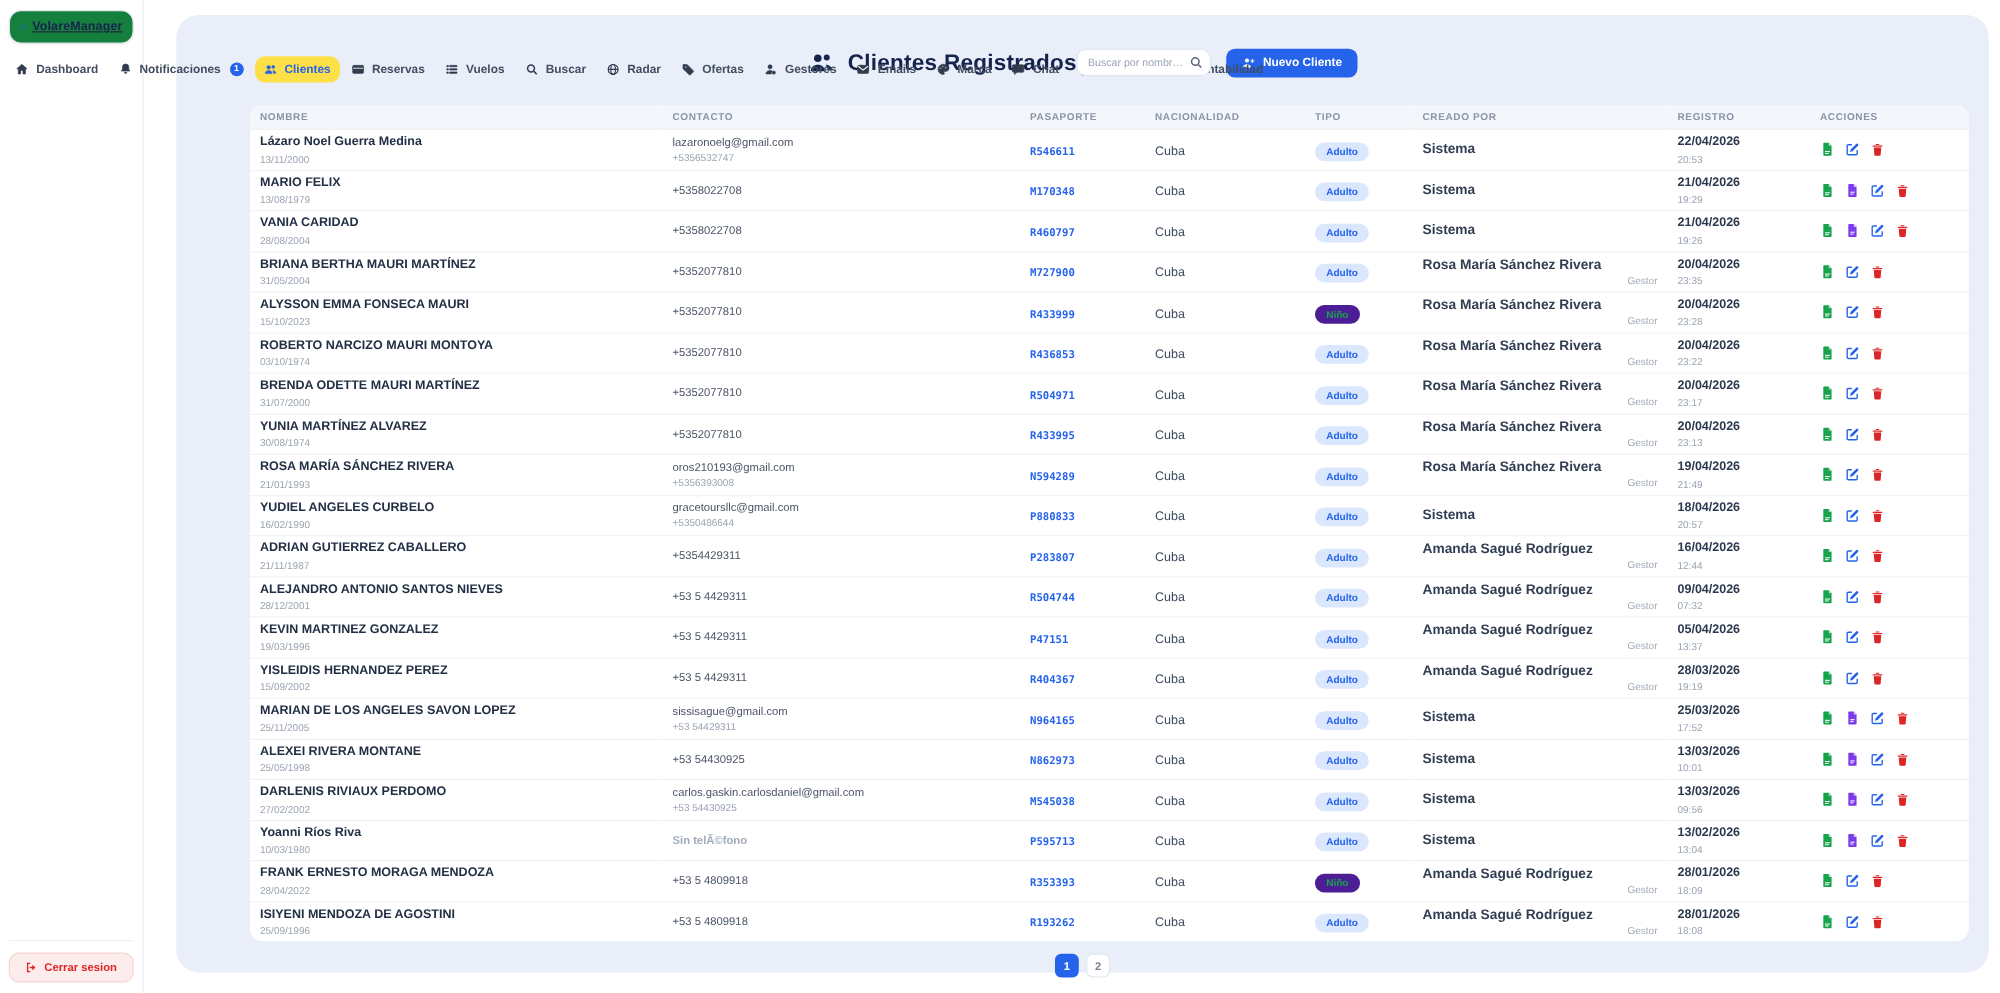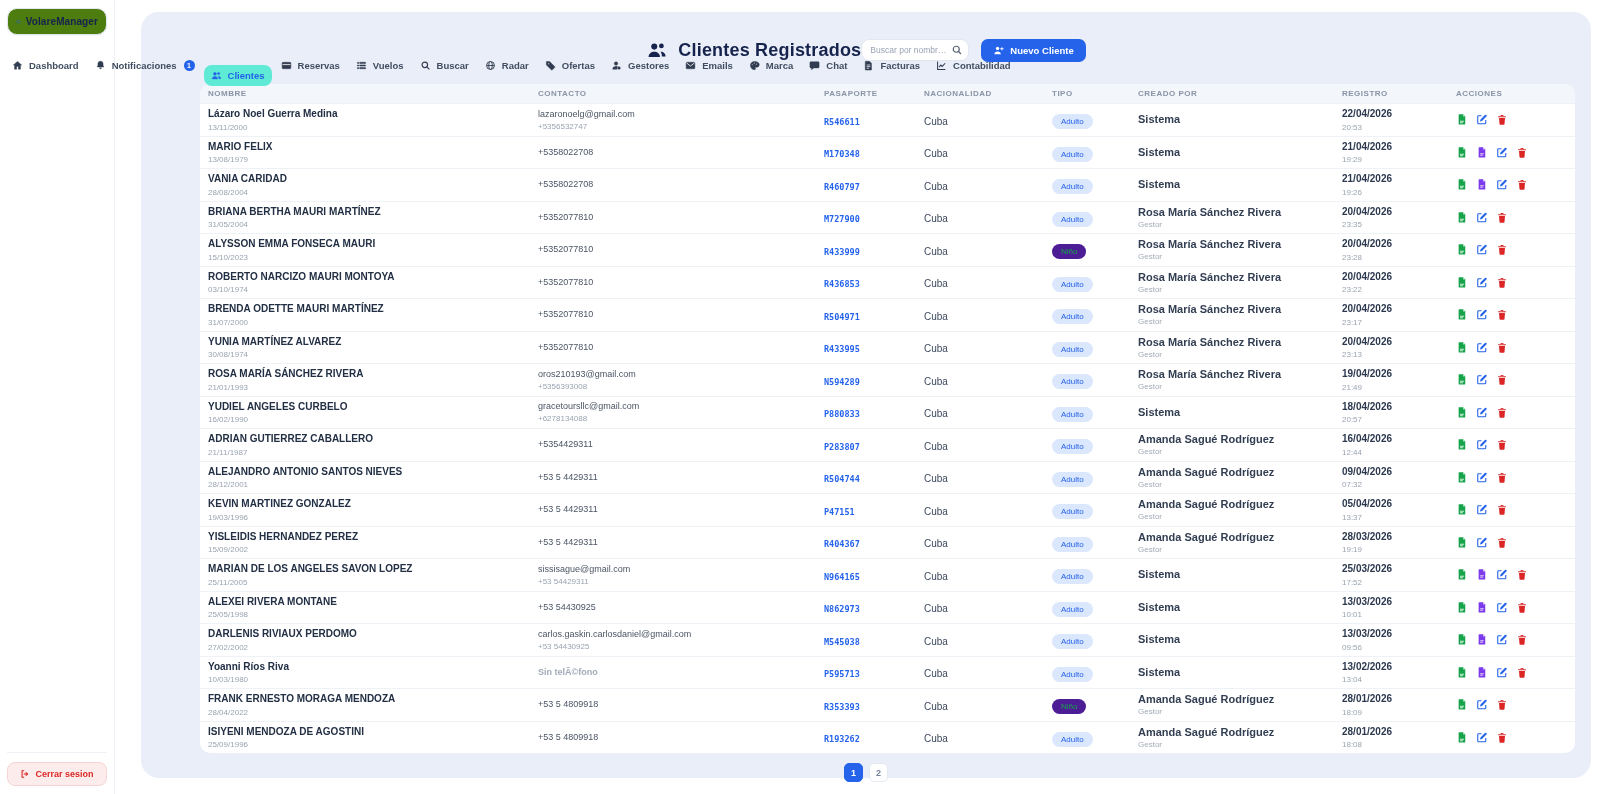--- a/index.html
+++ b/index.html
@@ -10,33 +10,33 @@
   }
   .app { display:flex; width:1600px; height:794px; }
 
   
   .sidebar {
     width:115px; background:#ffffff; border-right:1px solid #eceff5;
     position:relative; flex-shrink:0; padding-top:8px;
   }
   .logo-pill {
     margin:0 7px 10px 7px; border:1px solid #e3e8f0; border-radius:10px;
-    background:#4d7c0f; box-shadow:0 1px 2px rgba(30,41,59,.05);
-    display:flex; align-items:center; gap:5px; padding:6px 8px;
+    background:#15803d; box-shadow:0 1px 2px rgba(30,41,59,.05);
+    display:flex; align-items:center; gap:5px; padding:6px 8px;text-decoration:underline;
   }
   .logo-pill svg { width:13px; height:13px; }
   .brand { font-size:10px; font-weight:bold; color:#16234d; letter-spacing:.1px; }
   .nav { display:flex; gap:2px; padding:0 5px; }
   .nav-item {
     display:flex; align-items:center; gap:6px; padding:5px 7px;
     border-radius:8px; cursor:pointer; color:#414d61; font-size:9.5px; font-weight:600;
   }
   .nav-item .nav-icon { width:11px; height:11px; display:flex; align-items:center; }
   .nav-item .nav-icon svg { width:11px; height:11px; fill:#313c50; stroke:#313c50; }
-  .nav-item.active { background:#5eead4; color:#2563eb;margin-top:20px; }
+  .nav-item.active { background:#fde047; color:#2563eb; }
   .nav-item.active .nav-icon svg { fill:#2563eb; stroke:#2563eb; }
   .nav-badge {
     background:#2563eb; color:#fff; font-size:7px; font-weight:bold;
     min-width:11px; height:11px; border-radius:6px; display:inline-flex;
     align-items:center; justify-content:center; padding:0 2px; margin-left:1px;
   }
   .logout-wrap {
     position:absolute; bottom:8px; left:7px; right:7px;
     border-top:1px solid #eef1f6; padding-top:9px;
   }
@@ -83,26 +83,26 @@
   }
   tbody td { padding:4px 8px; border-top:1px solid #eef2f7; height:31.7px; vertical-align:middle; }
   .cell-main { font-size:10px; font-weight:bold; color:#222f44; line-height:1.25; }
   .cell-main.regular { font-weight:600; color:#2b384e; }
   .cell-sub { font-size:8px; color:#9aa4b2; margin-top:2px; }
   .contact-primary { font-size:9px; color:#4b5565; line-height:1.25; }
   .contact-primary.muted { color:#a2abb8;font-weight:bold; }
   .passport { font-family:"DejaVu Sans Mono", monospace; font-size:8.5px; font-weight:bold; color:#2563eb; cursor:pointer; }
   .nationality { font-size:10px; color:#3c495e; }
   .badge {
-    display:inline-block; font-size:8px; font-weight:normal; padding:3px 9px; border-radius:9px;text-align:center;
+    display:inline-block; font-size:8px; font-weight:bold; padding:3px 9px; border-radius:9px;text-align:center;
   }
   .badge.adulto { background:#dbe7fd; color:#2563eb; }
   .badge.nino   { background:#4c1d95; color:#16a34a; }
   .creado-name { font-size:11px; color:#323e52; font-weight:600; line-height:1.2; }
-  .creado-role { font-size:8px; color:#a2abb8; margin-top:1px; }
+  .creado-role { font-size:8px; color:#a2abb8; margin-top:1px;text-align:right; }
   .actions { display:flex; align-items:center; gap:8px; }
   .action-btn { width:12px; height:13px; cursor:pointer; display:inline-flex; }
   .action-btn svg { width:12px; height:13px; }
 
   
   .pagination { display:flex; justify-content:center; gap:6px; margin-top:10px; }
   .page-btn {
     min-width:19px; height:19px; border-radius:5px; font-size:9px; font-weight:bold;
     display:flex; align-items:center; justify-content:center; cursor:pointer;
     background:#ffffff; color:#77829a; border:1px solid #e4e9f2;
@@ -778,21 +778,21 @@
                   </div>
                 </td>
               </tr>
               <tr>
                 <td>
                   <div class="cell-main">YUDIEL ANGELES CURBELO</div>
                   <div class="cell-sub">16/02/1990</div>
                 </td>
                 <td>
                   <div class="contact-primary">gracetoursllc@gmail.com</div>
-                  <div class="cell-sub">+6278134088</div>
+                  <div class="cell-sub">+5350486644</div>
                 </td>
                 <td><span class="passport">P880833</span></td>
                 <td><span class="nationality">Cuba</span></td>
                 <td><span class="badge adulto">Adulto</span></td>
                 <td>
                   <div class="creado-name">Sistema</div>
                 </td>
                 <td>
                   <div class="cell-main regular">18/04/2026</div>
                   <div class="cell-sub">20:57</div>

